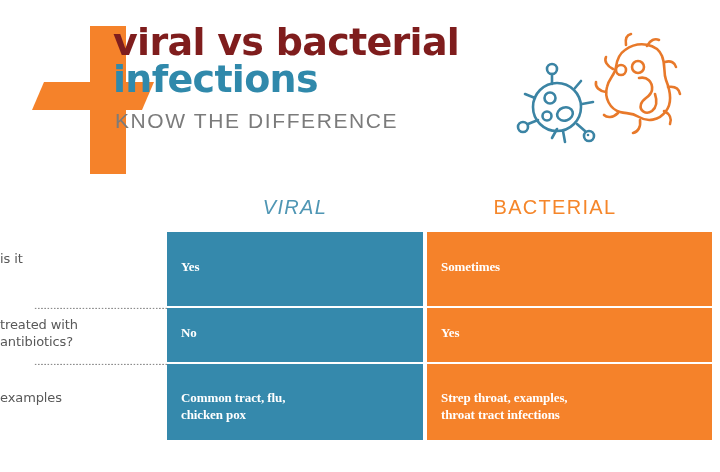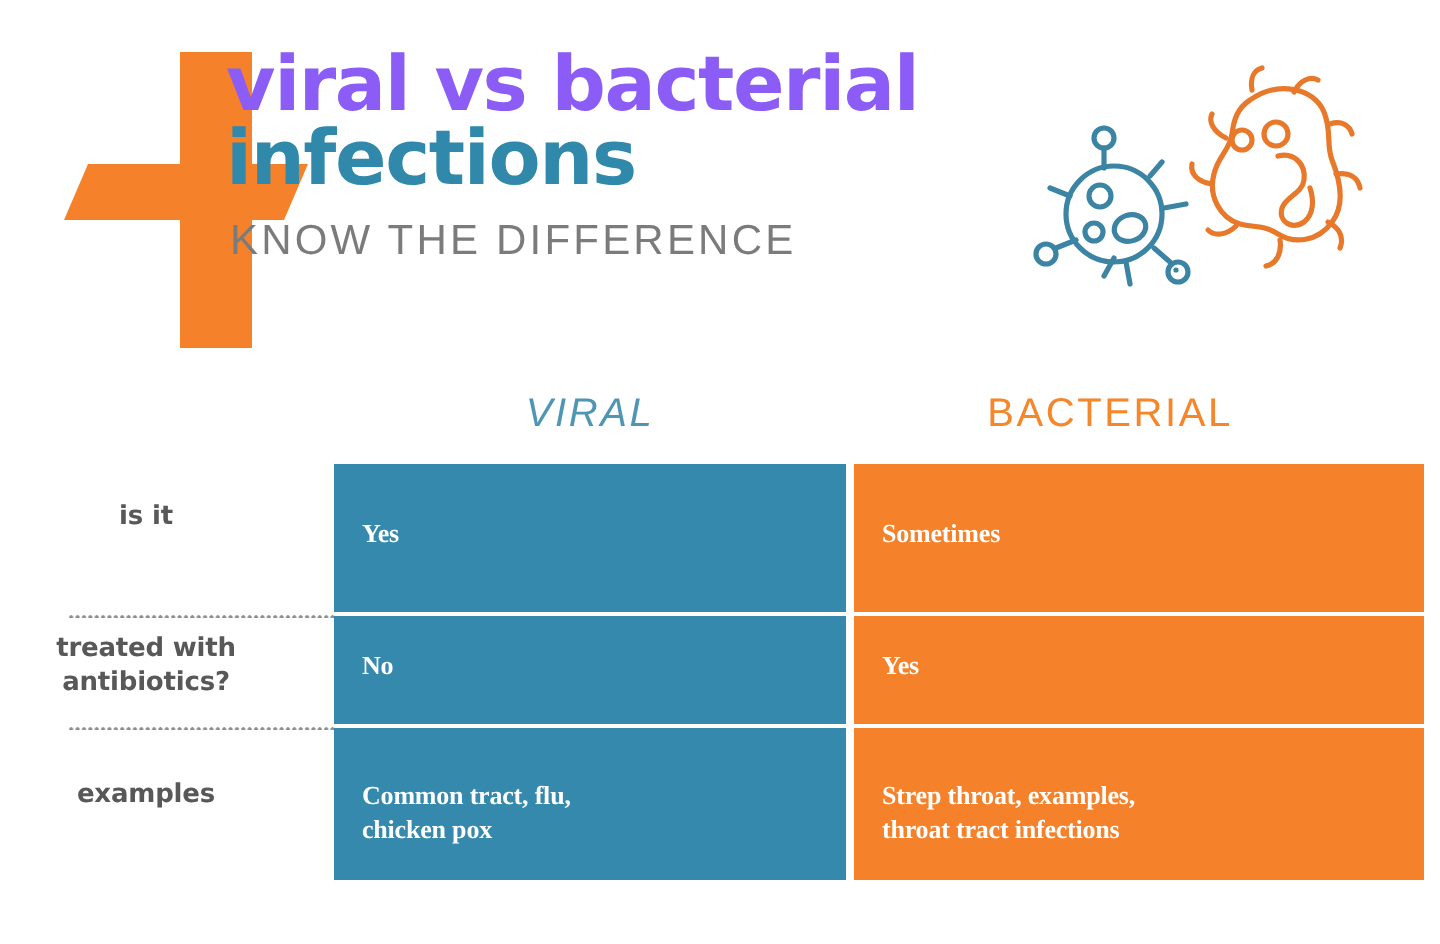--- a/index.html
+++ b/index.html
@@ -37,21 +37,21 @@
     left: 113px;
     top: 24px;
     width: 400px;
   }
   #title-line {
     font-family: "DejaVu Sans", sans-serif;
     font-weight: bold;
     font-size: 38px;
     line-height: 0.98;
     letter-spacing: -0.7px;
-    color: #8b5cf6;
+    color: #7f1d1d;
     margin: 0;
     white-space: nowrap;
   }
   #title-line-2 {
     font-family: "DejaVu Sans", sans-serif;
     font-weight: bold;
     font-size: 38px;
     line-height: 0.98;
     letter-spacing: -0.7px;
     color: #3089ab;
@@ -119,23 +119,23 @@
     width: 720px;
   }
   #row-0 { top: 0px;   height: 74px; }
   #row-1 { top: 76px;  height: 54px; padding-left: 46px; }
   #row-2 { top: 132px; height: 76px; }
 
   .row-label {
     position: absolute;
     left: 0;
     width: 146px;
-    text-align: center;
+    text-align: left;
     font-family: "DejaVu Sans", sans-serif;
-    font-weight: bold;
+    font-weight: normal;
     font-size: 13px;
     line-height: 1.28;
     color: #585858;
     letter-spacing: -0.1px;
   }
   #row-0 .row-label { top: 19px; }
   #row-1 .row-label { top: 9px; }
   #row-2 .row-label { top: 26px; }
 
   .cell {

